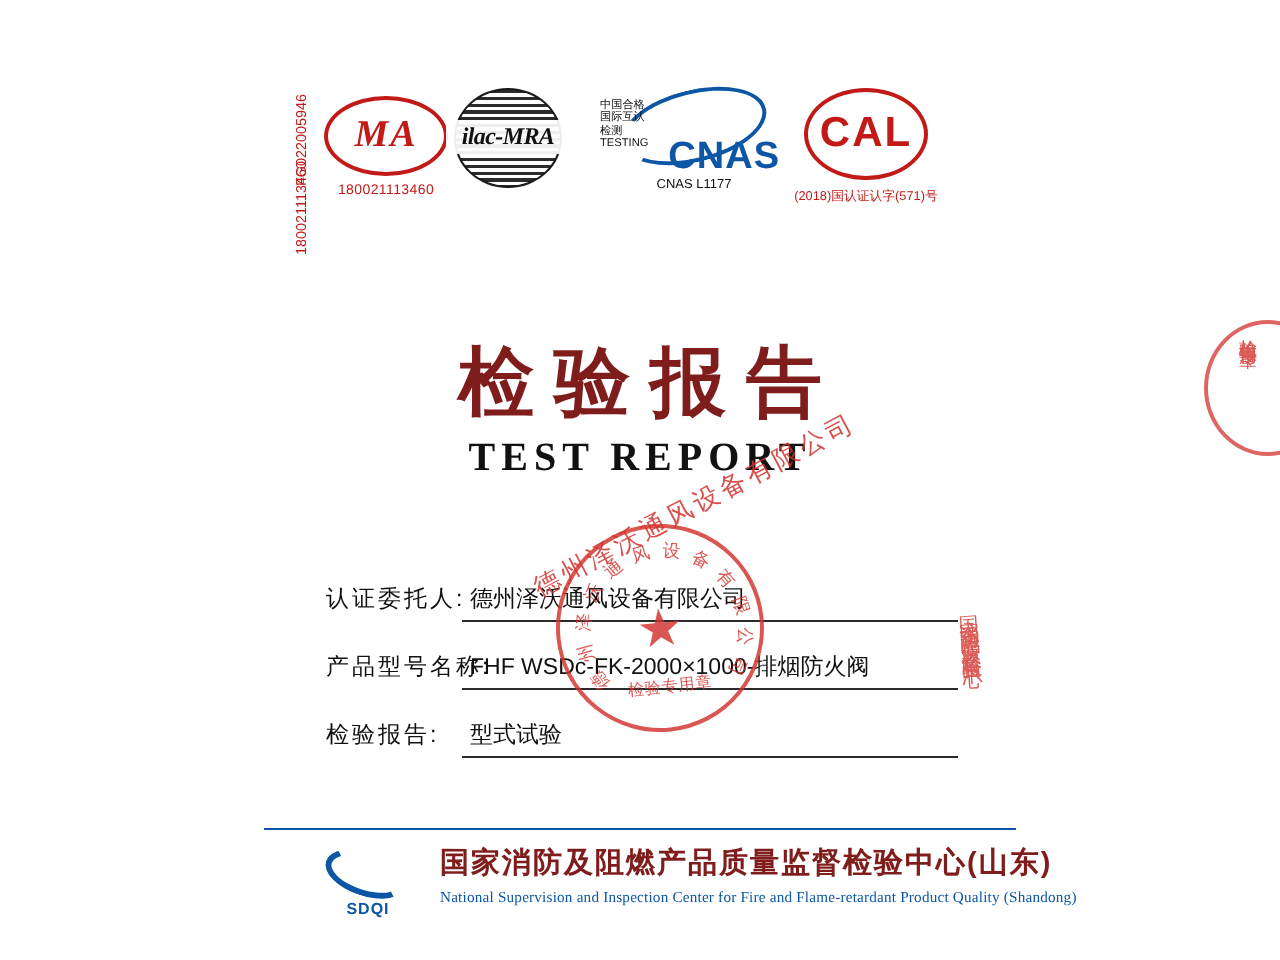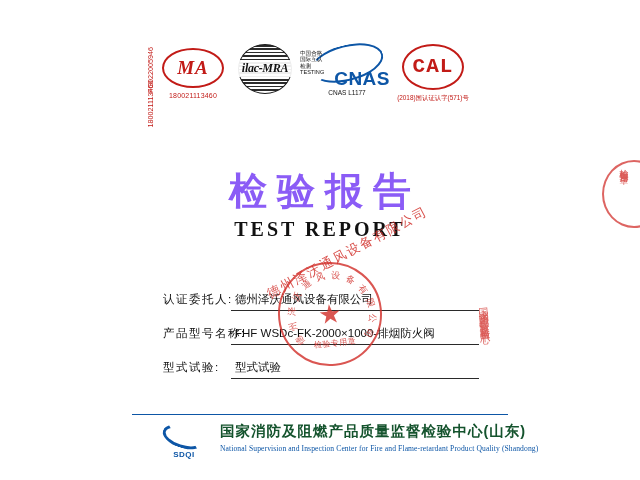--- a/index.html
+++ b/index.html
@@ -102,21 +102,21 @@
     position: absolute;
     left: -4px; top: 50px;
     width: 74px;
     text-align: center;
     font-size: 7px;
     color: #c21b17;
     letter-spacing: .2px;
   }
 
   
-  .logo-ilac { left: 74px; width: 62px; }
+  .logo-ilac { left: 63px; width: 62px; }
   .ilac-ring {
     position: absolute;
     left: 4px; top: 2px;
     width: 54px; height: 50px;
     border-radius: 50%;
     border: 1.5px solid #1a1a1a;
     box-sizing: border-box;
     overflow: hidden;
     background:
       repeating-linear-gradient(to bottom, #2b2b2b 0 1.6px, #ffffff 1.6px 3.4px);
@@ -188,21 +188,21 @@
     width: 62px; height: 46px;
     border: 2.2px solid #c21b17;
     border-radius: 50%;
     box-sizing: border-box;
   }
   .cal-text {
     position: absolute;
     left: 0; top: 13px;
     width: 74px;
     text-align: center;
-    font-family: Liberation Mono, monospace;
+    font-family: Liberation Sans, sans-serif;
     font-weight: bold;
     font-size: 21px;
     color: #c21b17;
     letter-spacing: 1px;
   }
   .cal-sub {
     position: absolute;
     left: -8px; top: 52px;
     width: 90px;
     text-align: center;
@@ -214,21 +214,21 @@
   
   .title-cn {
     position: absolute;
     left: 0; top: 166px;
     width: 640px;
     text-align: center;
     font-family: "DejaVu Serif", serif;
     font-weight: bold;
     font-size: 38px;
     letter-spacing: 10px;
-    color: #8b5cf6;
+    color: #7f1d1d;
     text-indent: 10px;
   }
   .title-en {
     position: absolute;
     left: 0; top: 218px;
     width: 640px;
     text-align: center;
     font-family: "Liberation Serif", serif;
     font-weight: bold;
     font-size: 20px;
@@ -404,21 +404,21 @@
     font-size: 8px;
     font-weight: bold;
     color: #0d56a6;
     letter-spacing: .5px;
   }
   .footer-cn {
     position: absolute;
     left: 88px; top: 0px;
     font-size: 14.5px;
     font-weight: bold;
-    color: #14532d;
+    color: #7f1d1d;
     letter-spacing: 1px;
     white-space: nowrap;
   }
   .footer-en {
     position: absolute;
     left: 88px; top: 22px;
     font-size: 7.6px;
     color: #0d56a6;
     letter-spacing: .1px;
     white-space: nowrap;
@@ -472,21 +472,21 @@
       <div class="field-label">认证委托人:</div>
       <div class="field-value">德州泽沃通风设备有限公司</div>
       <div class="field-rule"></div>
     </div>
     <div class="field-row">
       <div class="field-label">产品型号名称:</div>
       <div class="field-value">FHF WSDc-FK-2000×1000-排烟防火阀</div>
       <div class="field-rule"></div>
     </div>
     <div class="field-row">
-      <div class="field-label">型式试验:</div>
+      <div class="field-label">检验报告:</div>
       <div class="field-value">型式试验</div>
       <div class="field-rule"></div>
     </div>
   </div>
 
   <div class="seal">
     <div class="star">★</div>
     <div class="seal-bottom">检验专用章</div>
   <div class="seal-ring-text">
         <span style="transform: translate(-34.1056px, 20.8999px) rotate(-2.12058rad) translate(-50%, -50%);">德</span>

